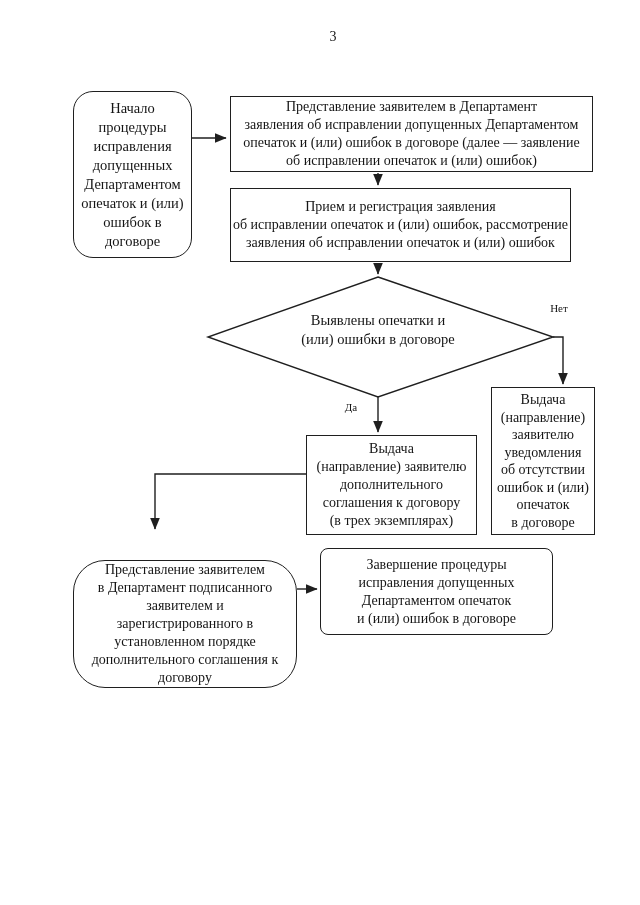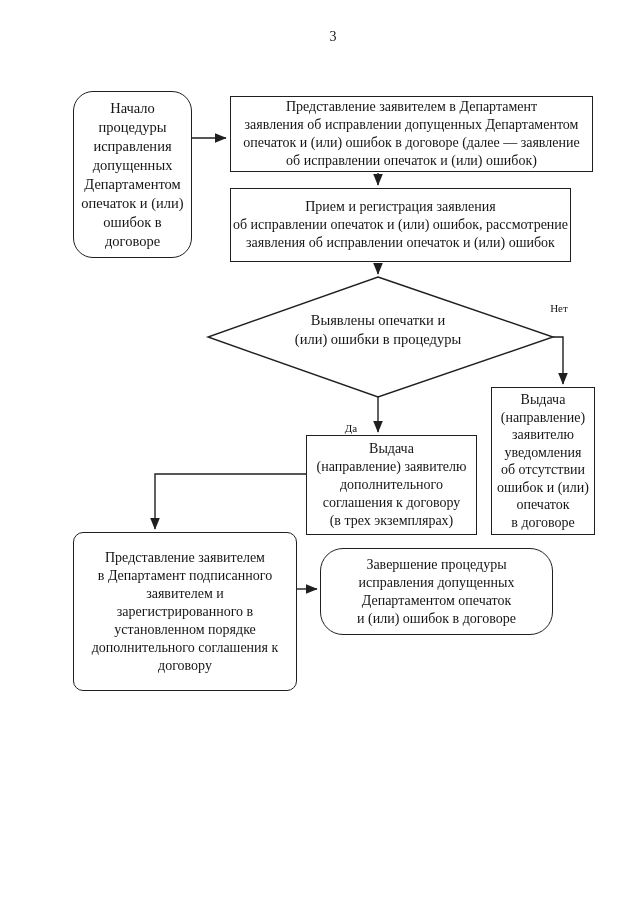--- a/index.html
+++ b/index.html
@@ -18,29 +18,29 @@
     display:flex; align-items:center; justify-content:center;
     text-align:center; white-space:pre-line;
     border:1.5px solid #1f1f1f; background:#ffffff;
     font-size:14px; line-height:18px; padding:1px;
   }
   #node-start { left:73px; top:91px; width:119px; height:167px; border-radius:20px; font-size:14.5px; line-height:19px; }
   #node-submit { left:230px; top:96px; width:363px; height:76px; }
   #node-register { left:230px; top:188px; width:341px; height:74px; }
   #node-notify { left:491px; top:387px; width:104px; height:148px; line-height:17.5px; }
   #node-agreement { left:306px; top:435px; width:171px; height:100px; }
-  #node-signed { left:73px; top:532px; width:224px; height:159px; border-radius:10px; }
-  #node-finish { left:320px; top:548px; width:233px; height:87px; border-radius:23px; }
+  #node-signed { left:73px; top:560px; width:224px; height:128px; border-radius:32px; }
+  #node-finish { left:320px; top:548px; width:233px; height:87px; border-radius:8px; }
   .decision-text {
     position:absolute; left:280px; top:311px; width:196px;
     text-align:center; white-space:pre-line;
     font-size:14.5px; line-height:19px;
   }
   .edge-label { position:absolute; font-size:11px; }
-  #label-yes { left:334px; top:422px; width:34px; text-align:center; }
+  #label-yes { left:334px; top:401px; width:34px; text-align:center; }
   #label-no  { left:541px; top:302px; width:36px; text-align:center; }
 </style>
 </head>
 <body>
 
 <div class="page">
 
   <div class="page-number">3</div>
 
   <svg class="connector-layer" width="640" height="905" viewBox="0 0 640 905">
@@ -73,21 +73,21 @@
 Департаментом
 опечаток и (или)
 ошибок в
 договоре</div>
 
   <div class="node" id="node-register">Прием и регистрация заявления
 об исправлении опечаток и (или) ошибок, рассмотрение
 заявления об исправлении опечаток и (или) ошибок</div>
 
   <div class="decision-text">Выявлены опечатки и
-(или) ошибки в процедуры</div>
+(или) ошибки в договоре</div>
 
   <div class="edge-label" id="label-no">Нет</div>
 
   <div class="edge-label" id="label-yes">Да</div>
 
   <div class="node" id="node-notify">Выдача
 (направление)
 заявителю
 уведомления
 об отсутствии

